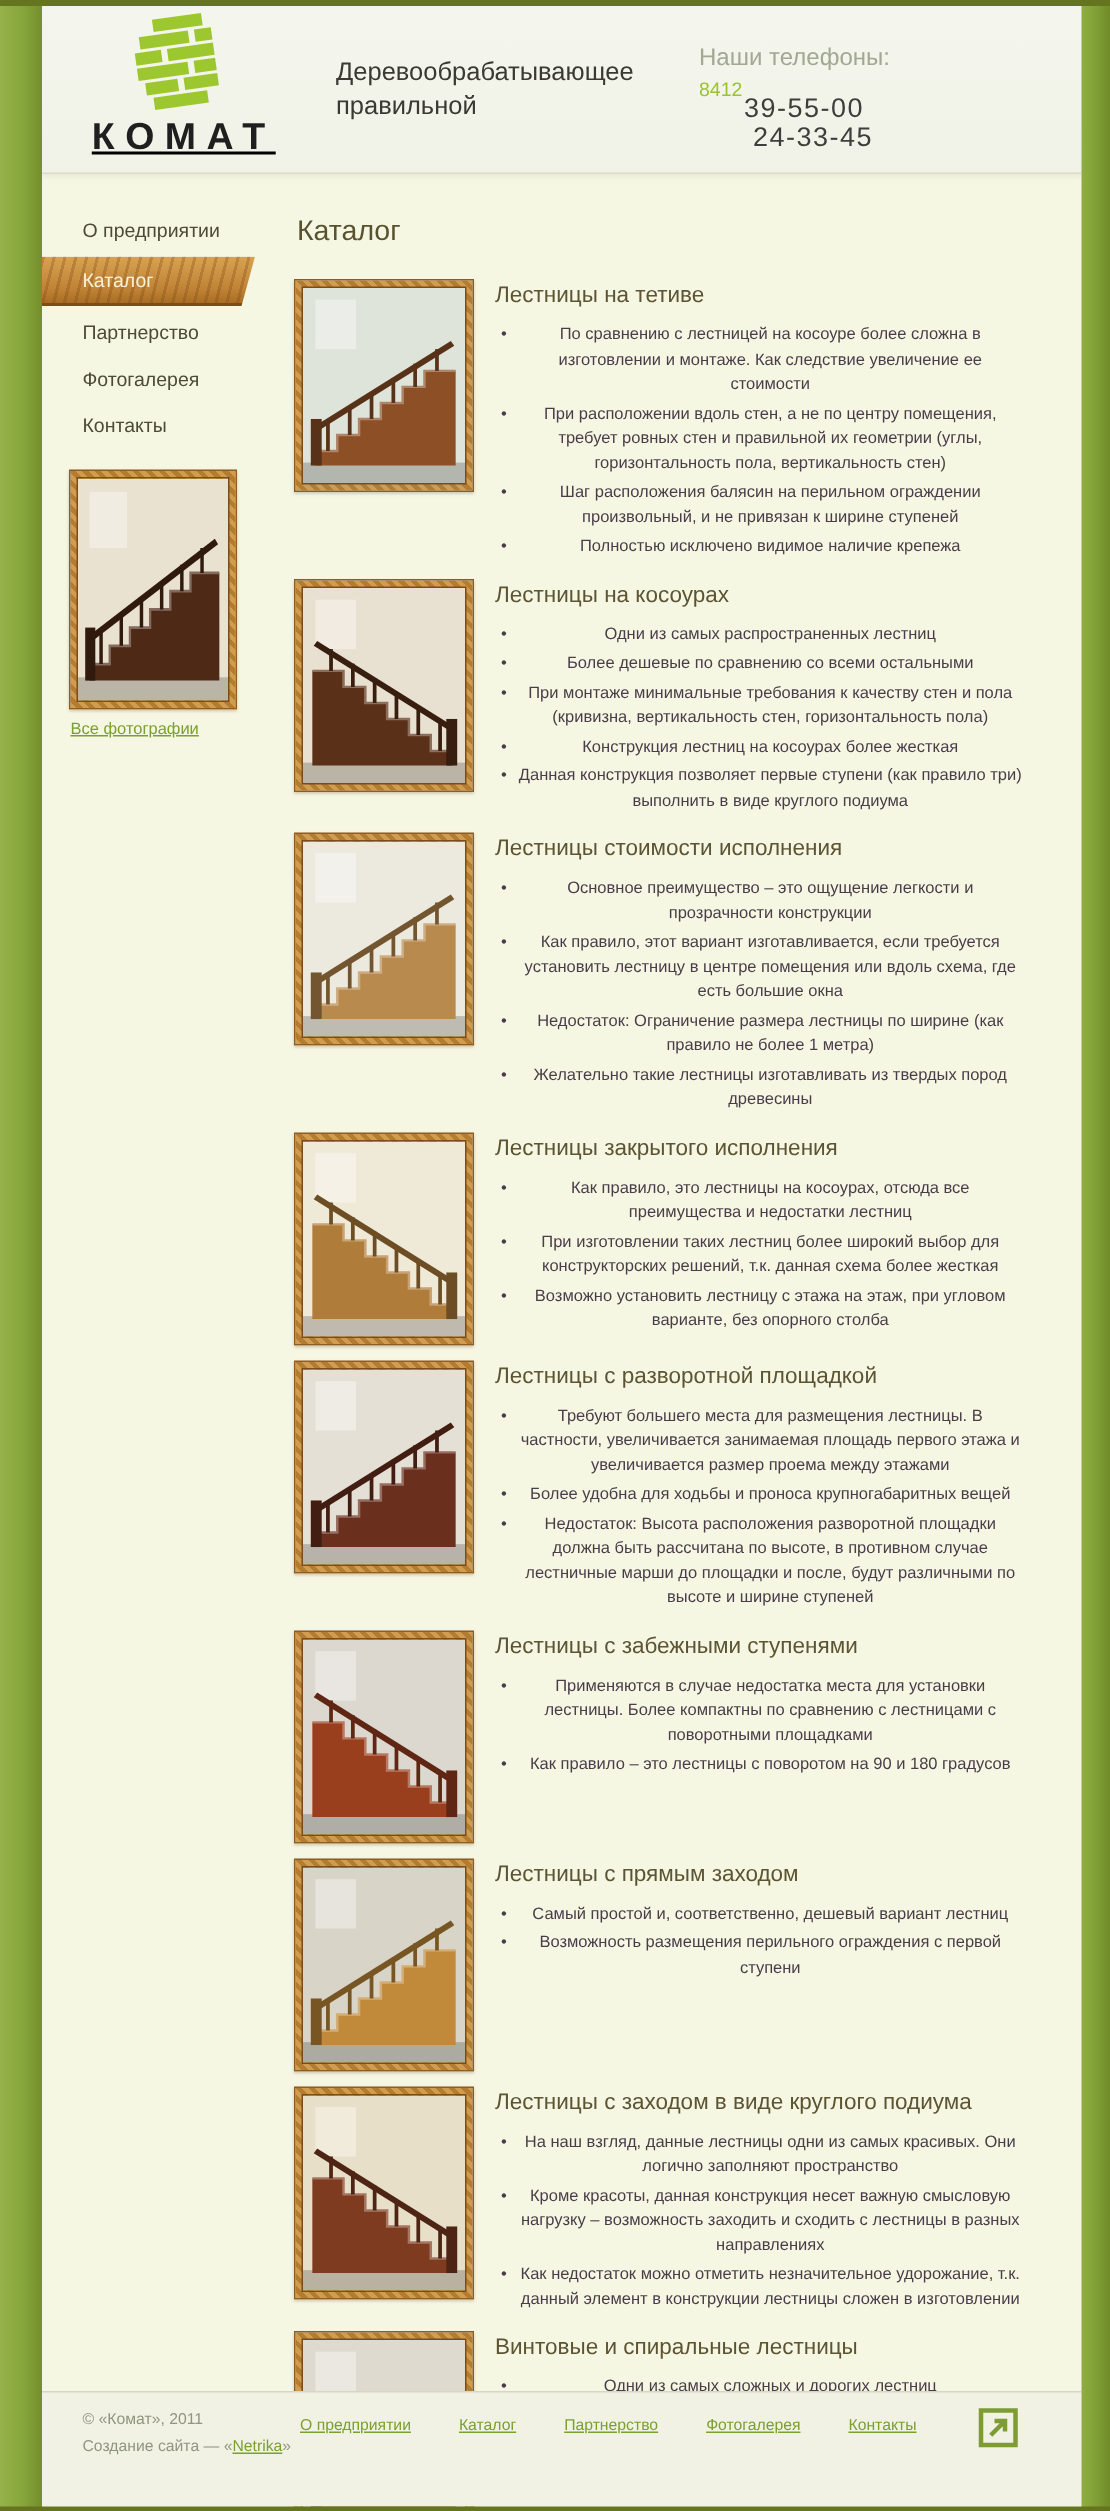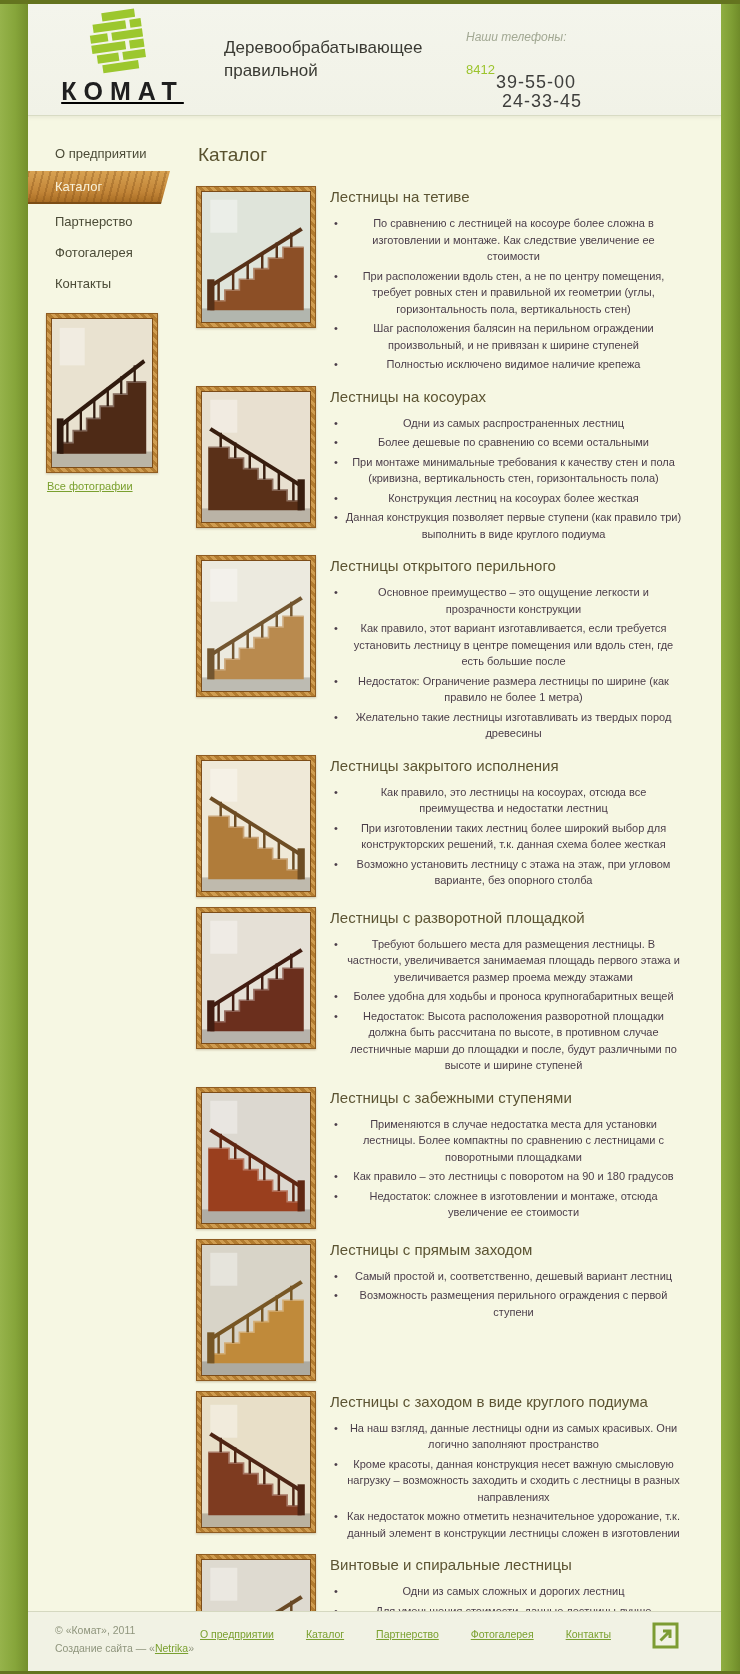--- a/index.html
+++ b/index.html
@@ -13,21 +13,21 @@
 
   
   header { position:absolute; top:4px; left:28px; right:19px; height:112px;
            background:linear-gradient(180deg,#f4f5ec 0%,#f1f2e7 100%);
            border-bottom:1px solid #d8dbc4; box-shadow:0 2px 3px rgba(150,150,120,.12); z-index:2; }
   .logo { position:absolute; left:26px; top:6px; width:130px; text-align:center; cursor:pointer;text-decoration:underline; }
   .logo svg { display:block; margin:0 auto; transform:rotate(-8deg); }
   .logo-text { font-size:25px; font-weight:bold; letter-spacing:7px; color:#1f1f1f; margin-top:1px; padding-left:7px; }
   .tagline { position:absolute; left:196px; top:32px; width:250px; font-size:17px; line-height:1.38; color:#3a3a33; }
   .phones { position:absolute; left:438px; top:26px; }
-  .phones-label { font-size:12px; color:#a2a893; margin-bottom:18px;font-style:italic; }
+  .phones-label { font-size:16px; color:#a2a893; margin-bottom:4px; }
   .phone-row { white-space:nowrap; }
   .phone-code { font-size:13px; color:#9cc42d; vertical-align:14px; margin-right:1px; }
   .phone-num { font-size:18px; color:#3e3e3c; letter-spacing:1px; }
   .phone-row.second { margin-left:36px; margin-top:-2px; }
 
   
   .body-row { position:absolute; top:116px; left:28px; right:19px; bottom:62px; display:flex; }
   aside { width:168px; flex:none; padding-top:22px; }
   main  { flex:1; padding-top:22px; }
 
@@ -53,21 +53,21 @@
   .cat-item { display:flex; gap:14px; margin-bottom:10px; }
   .cat-item .frame { flex:none; align-self:flex-start; }
   .cat-item .ph { width:110px; height:132px; }
   .item-text { width:352px; padding-top:2px; }
   .item-text h2 { font-size:15px; font-weight:normal; color:#5c5433; margin-bottom:10px; }
   .item-text ul { list-style:none;text-align:center; }
   .item-text li { position:relative; font-size:11px; line-height:1.5; color:#4a3d49; padding-left:15px; margin-bottom:3px; }
   .item-text li::before { content:"•"; position:absolute; left:4px; top:0; color:#4a3d49; }
 
   
-  footer { position:absolute; left:28px; right:19px; bottom:3px; height:60px;
+  footer { position:absolute; left:28px; right:19px; bottom:3px; height:77px;
            background:#f1f2e4; border-top:1px solid #d5d8c0; z-index:3; }
   .copy { position:absolute; left:27px; top:10px; font-size:10.5px; color:#90967e; line-height:1.7; }
   .copy .green-link { font-size:10.5px; }
   .footer-nav { position:absolute; left:172px; right:110px; top:16px; display:flex; justify-content:space-between; }
   .footer-nav a { font-size:10.5px; }
   .netrika { position:absolute; right:42px; top:10px; cursor:pointer; display:block; }
 </style>
 </head>
 <body>
 
@@ -208,24 +208,24 @@
                     <line x1="44" y1="72" x2="44" y2="90" stroke="#735630" stroke-width="2.4"></line>
                     <line x1="58" y1="62" x2="58" y2="79" stroke="#735630" stroke-width="2.4"></line>
                     <line x1="72" y1="52" x2="72" y2="68" stroke="#735630" stroke-width="2.4"></line>
                     <line x1="86" y1="42" x2="86" y2="57" stroke="#735630" stroke-width="2.4"></line>
       <line x1="8" y1="97" x2="96" y2="38" stroke="#735630" stroke-width="4"></line>
       <rect x="5" y="90" width="7" height="32" fill="#735630"></rect>
     </g>
   </svg></span>
             </span>
             <div class="item-text">
-              <h2>Лестницы открытого перильного</h2>
+              <h2>Лестницы стоимости исполнения</h2>
               <ul>
                 <li>Основное преимущество – это ощущение легкости и прозрачности конструкции</li>
-                <li>Как правило, этот вариант изготавливается, если требуется установить лестницу в центре помещения или вдоль стен, где есть большие после</li>
+                <li>Как правило, этот вариант изготавливается, если требуется установить лестницу в центре помещения или вдоль схема, где есть большие окна</li>
                 <li>Недостаток: Ограничение размера лестницы по ширине (как правило не более 1 метра)</li>
                 <li>Желательно такие лестницы изготавливать из твердых пород древесины</li>
               </ul>
             </div>
           </div>
           <div class="cat-item">
             <span class="frame">
               <span class="ph"><svg width="100%" height="100%" viewBox="0 0 104 134" preserveAspectRatio="none">
     <rect x="0" y="0" width="104" height="134" fill="#efe9d8"></rect>
     <rect x="8" y="8" width="26" height="34" fill="#f6f3ea" opacity="0.8"></rect>
@@ -300,21 +300,20 @@
       <line x1="8" y1="97" x2="96" y2="38" stroke="#5f2713" stroke-width="4"></line>
       <rect x="5" y="90" width="7" height="32" fill="#5f2713"></rect>
     </g>
   </svg></span>
             </span>
             <div class="item-text">
               <h2>Лестницы с забежными ступенями</h2>
               <ul>
                 <li>Применяются в случае недостатка места для установки лестницы. Более компактны по сравнению с лестницами с поворотными площадками</li>
                 <li>Как правило – это лестницы с поворотом на 90 и 180 градусов</li>
-                <li>Недостаток: сложнее в изготовлении и монтаже, отсюда увеличение ее стоимости</li>
               </ul>
             </div>
           </div>
           <div class="cat-item">
             <span class="frame">
               <span class="ph"><svg width="100%" height="100%" viewBox="0 0 104 134" preserveAspectRatio="none">
     <rect x="0" y="0" width="104" height="134" fill="#d8d4c8"></rect>
     <rect x="8" y="8" width="26" height="34" fill="#eae7e1" opacity="0.8"></rect>
     <rect x="0" y="120" width="104" height="14" fill="#adaaa0"></rect>
     <g>

